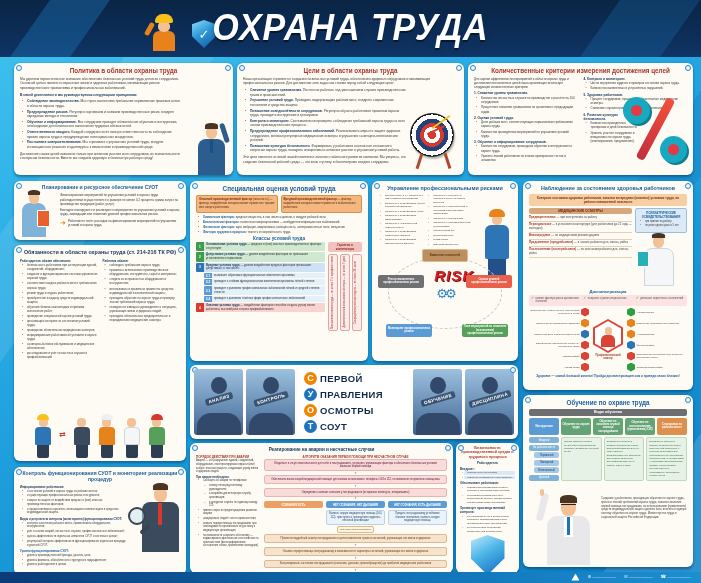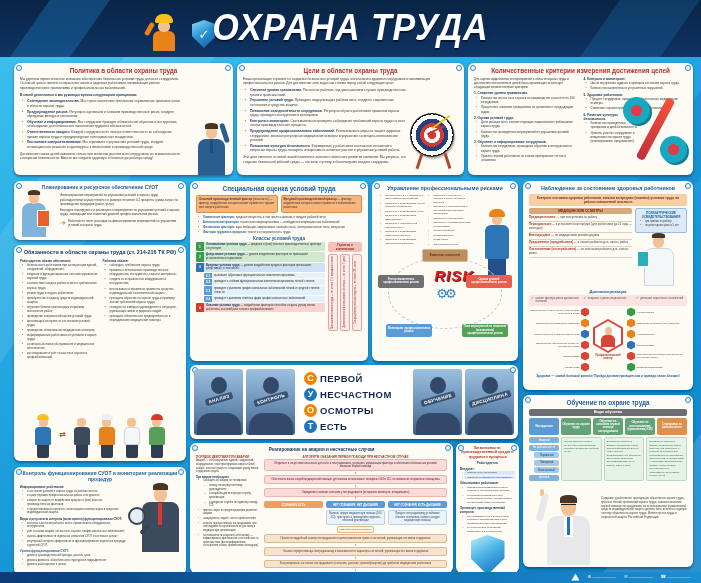--- a/index.html
+++ b/index.html
@@ -593,31 +593,31 @@
         </div>
       <div class="ac">
 
           <div class="ac-row">
             <div class="ac-letter ac-orange">С</div>
             <div class="ac-word">ПЕРВОЙ</div>
           </div>
 
           <div class="ac-row">
             <div class="ac-letter ac-blue">У</div>
-            <div class="ac-word">НЕСЧАСТНОМ</div>
+            <div class="ac-word">ПРАВЛЕНИЯ</div>
           </div>
 
           <div class="ac-row">
             <div class="ac-letter ac-orange">О</div>
             <div class="ac-word">ОСМОТРЫ</div>
           </div>
 
           <div class="ac-row">
             <div class="ac-letter ac-blue">Т</div>
-            <div class="ac-word">ЕСТЬ</div>
+            <div class="ac-word">СОУТ</div>
           </div>
         </div>
       <div class="photo">
           <div class="ph-head"></div>
           <div class="ph-body"></div>
           <div class="ph-cap">ОБУЧЕНИЕ</div>
         </div>
       <div class="photo">
           <div class="ph-head"></div>
           <div class="ph-body"></div>

